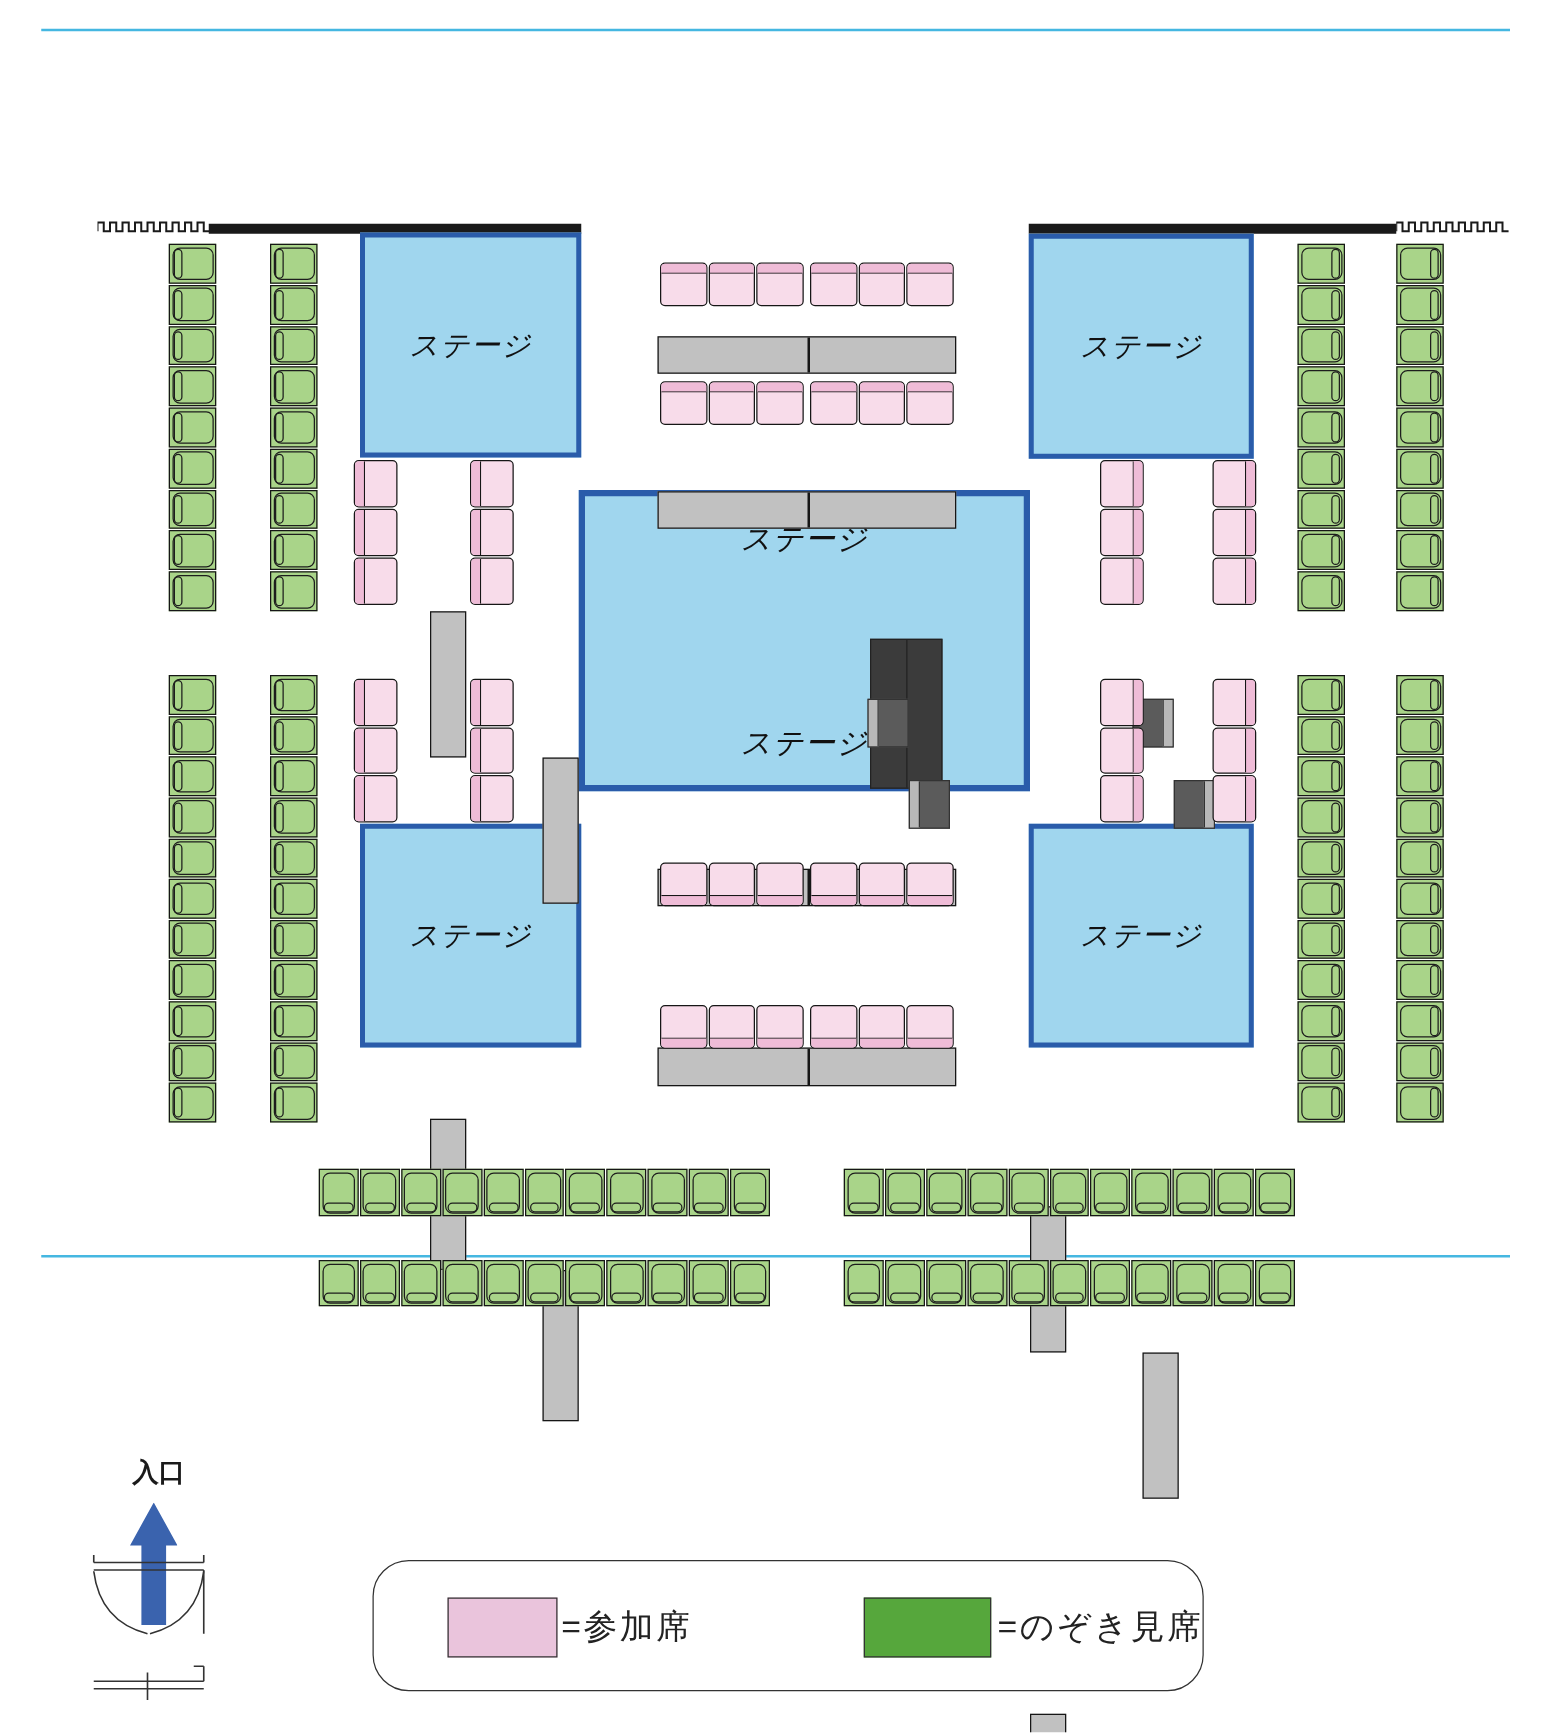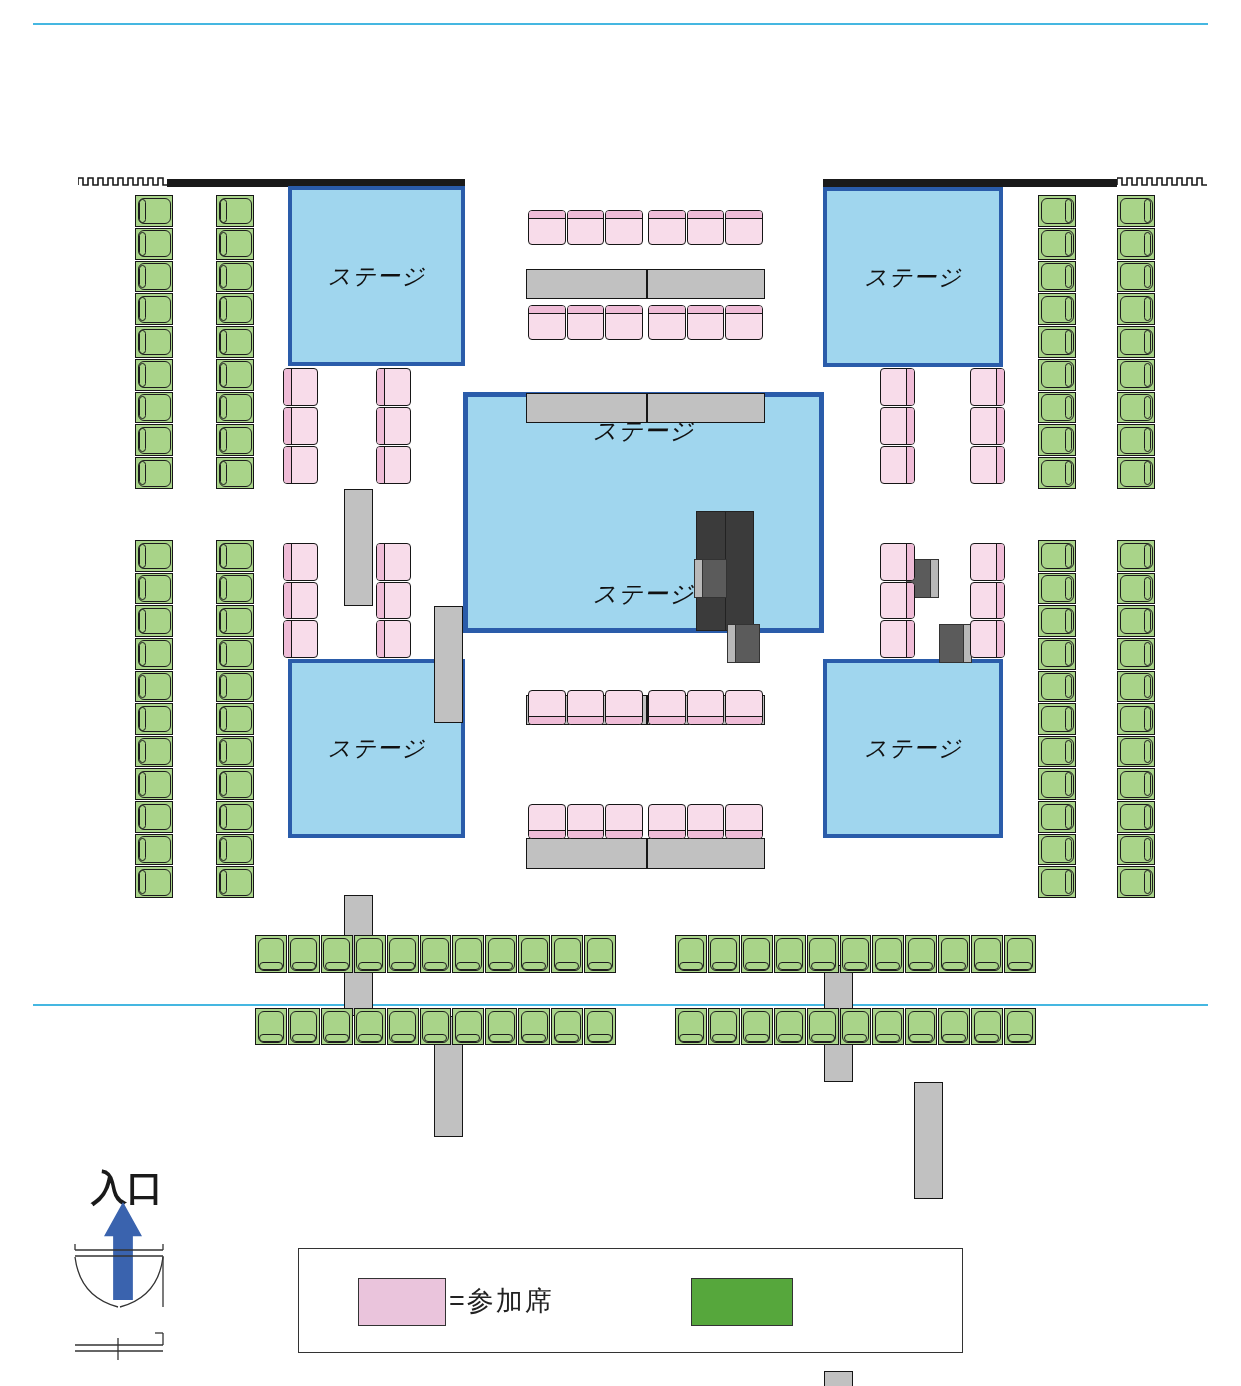--- a/index.html
+++ b/index.html
@@ -52,21 +52,21 @@
   .stage-label{font-weight:normal;font-style:italic;font-size:23px;color:#111;letter-spacing:1px;white-space:nowrap;}
   .center-stage{border-width:5px;}
 
   .darktable{background:#3b3b3b;border:1.5px solid #222;position:relative;}
   .darktable::after{content:"";position:absolute;left:50%;top:0;bottom:0;width:1.5px;background:#222;}
   .chair{background:#5b5b5b;border:1px solid #333;position:relative;}
   .chair-l::before{content:"";position:absolute;left:0;top:0;bottom:0;width:7px;background:#b8b8b8;border-right:1px solid #333;}
   .chair-r::before{content:"";position:absolute;right:0;top:0;bottom:0;width:7px;background:#b8b8b8;border-left:1px solid #333;}
 
   
-  .entrance-label{font-weight:bold;font-size:36px;color:#1a1a1a;text-align:center;}
+  .entrance-label{font-weight:bold;font-size:21px;color:#1a1a1a;text-align:center;}
   .arrow-up{background:#3a63ae;
     clip-path:polygon(50% 0,100% 35%,76% 35%,76% 100%,24% 100%,24% 35%,0 35%);}
 
   
   .legend-box{border:1.5px solid #333;background:#fff;}
   .swatch{position:absolute;border:1px solid #333;box-sizing:border-box;}
   .legend-text{position:absolute;top:0;height:100%;display:flex;align-items:center;
                font-size:27px;color:#222;letter-spacing:2px;white-space:nowrap;}
 </style>
 </head>
@@ -370,19 +370,20 @@
       <path d="M 10 14 Q 15 54 53 64"></path>
       <path d="M 98 14 Q 93 54 55 64"></path>
       <line x1="90" y1="90" x2="98" y2="90"></line>
       <line x1="98" y1="90" x2="98" y2="102"></line>
       <line x1="10" y1="102" x2="98" y2="102"></line>
       <line x1="10" y1="108" x2="98" y2="108"></line>
       <line x1="53" y1="95" x2="53" y2="117"></line>
     </g>
   </svg>
 
-  <div class="abs legend-box" style="left:298px;top:1248px;width:665px;height:105px;">
+  <div class="abs legend-box" style="left:298px;top:1248px;width:665px;height:105px;border-radius:29px;">
     <div class="swatch" style="left:59px;top:29px;width:88px;height:48px;background:#eac4dc;"></div>
     <div class="legend-text" style="left:150px;">=参加席</div>
     <div class="swatch" style="left:392px;top:29px;width:102px;height:48px;background:#56a73c;"></div>
+    <div class="legend-text" style="left:499px;">=のぞき見席</div>
   </div>
 
 </div>
 
 </body></html>

